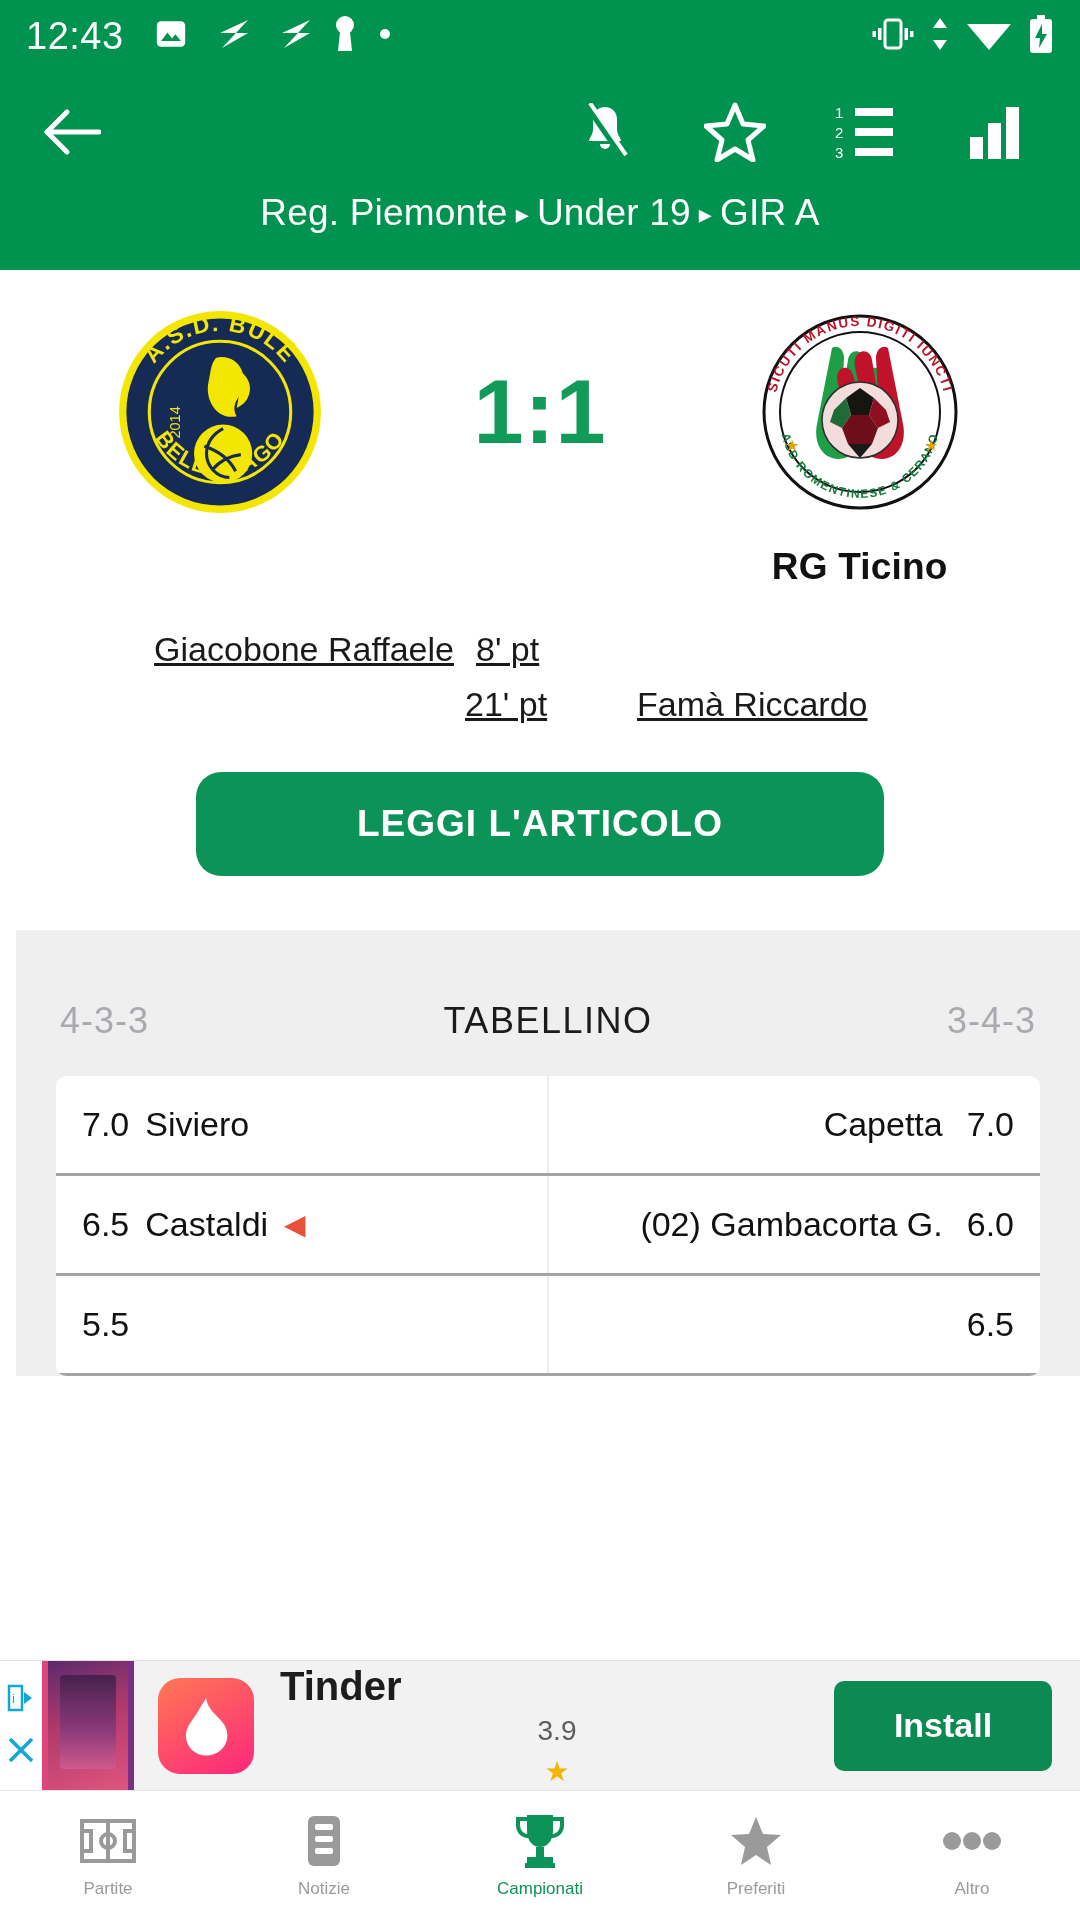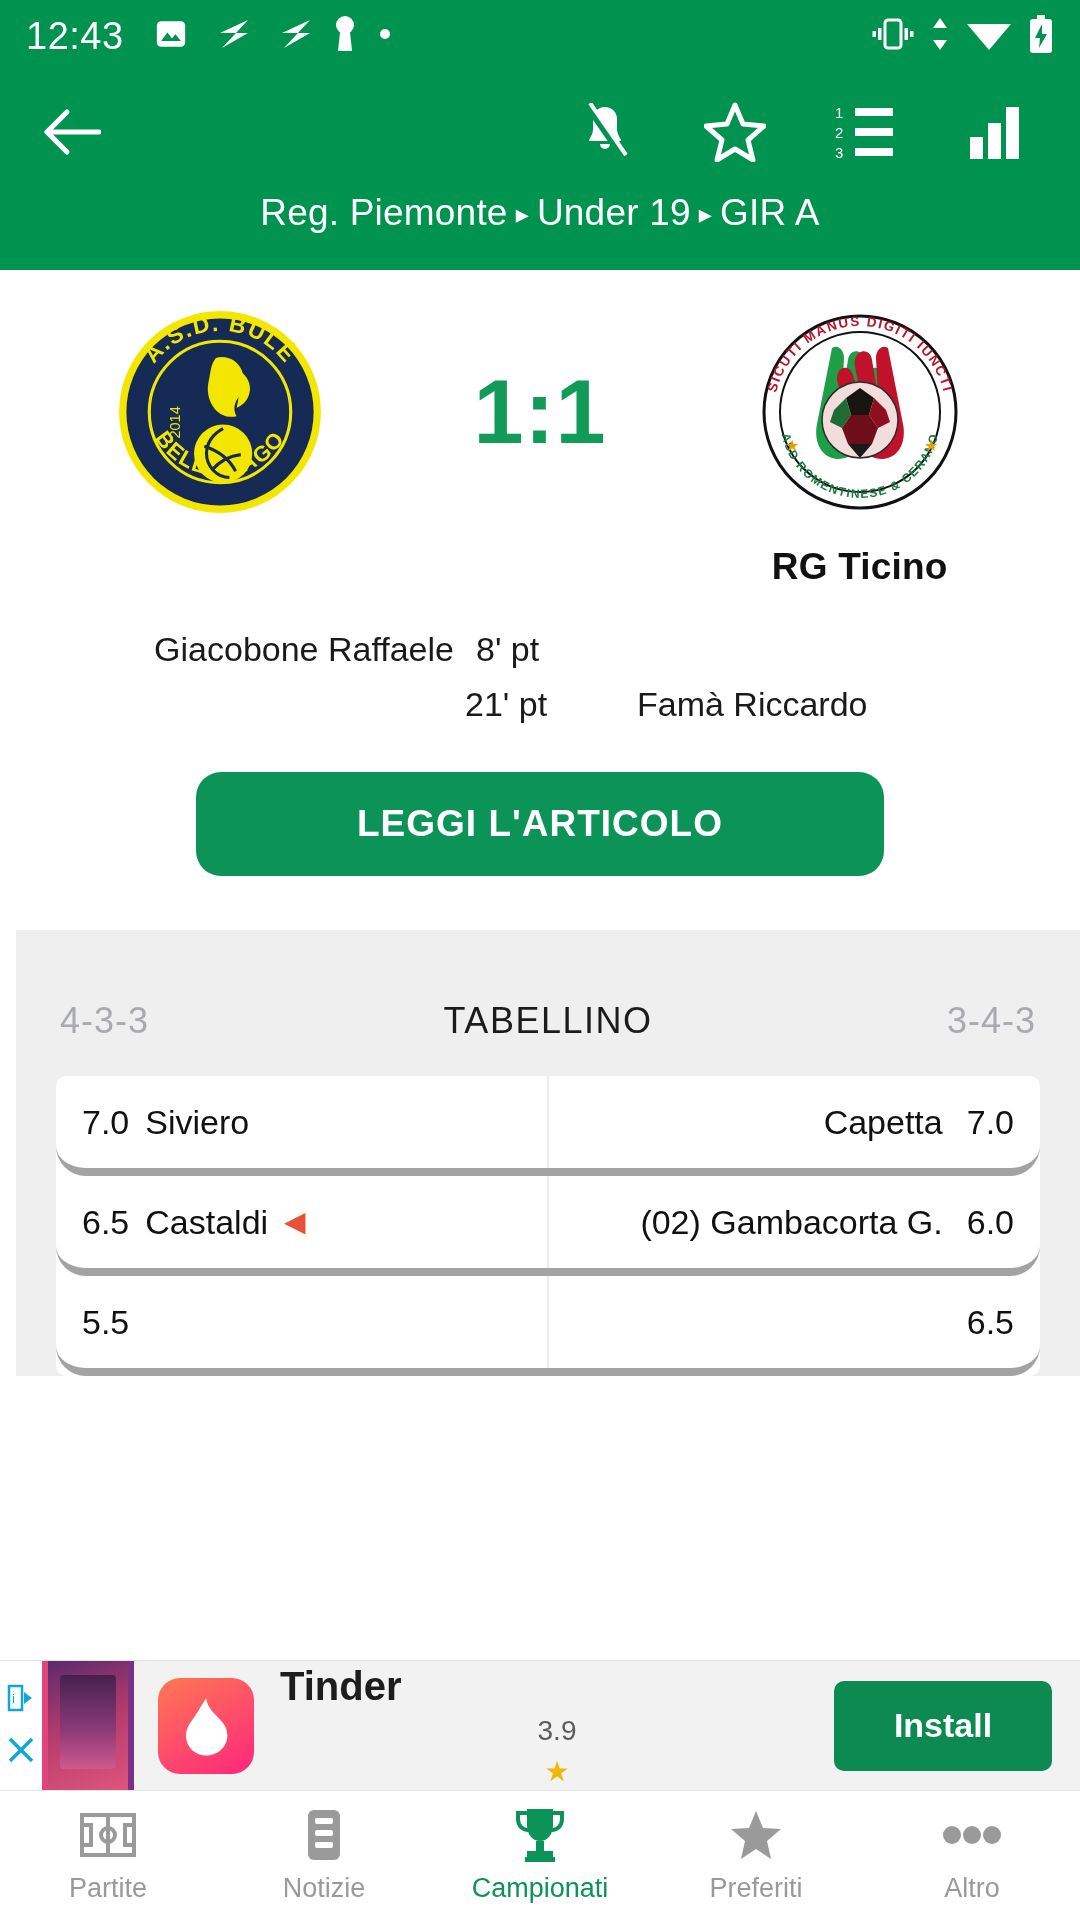--- a/index.html
+++ b/index.html
@@ -66,21 +66,21 @@
     font-size: 90px; font-weight: 700; color: #119A58;
     line-height: 216px;
     letter-spacing: 1px;
   }
 
   
   .crest { display: block; }
 
   
   .scorers { margin-top: 34px; padding: 0 40px; }
-  .scorer-row { display: flex; font-size: 34px; color: #1a1a1a; padding: 8px 0; }
+  .scorer-row { display: flex; font-size: 34px; color: #1a1a1a; padding: 8px 0; text-decoration: underline; }
   .sc-home { flex: 1; text-align: right; padding-right: 22px; }
   .sc-away { flex: 1; text-align: left; padding-left: 22px; }
   .sc-min-left { width: 150px; text-align: left; }
   .sc-empty { flex: 1; }
 
   
   .cta-wrap { padding: 40px 196px 54px 196px; }
   .cta {
     display: block; width: 100%;
     background: #0C9358; color: #ffffff;
@@ -93,21 +93,21 @@
   
   .tabellino-section { background: #EFEFEF; padding: 70px 0 0 0; margin-left: 16px; }
   .tab-head {
     display: flex; align-items: center; justify-content: space-between;
     padding: 0 44px 34px 44px;
   }
   .formation { font-size: 36px; color: #A8AAB0; letter-spacing: 1px; }
   .tab-title { font-size: 36px; font-weight: 400; color: #1b1b1b; letter-spacing: 1.5px; }
 
   .lineup { margin: 0 40px; border-radius: 10px; overflow: hidden; background: #ffffff; }
-  .lineup-row { display: flex; min-height: 100px; border-bottom: 8px solid #a3a3a3; border-radius: 30px; }
+  .lineup-row { display: flex; min-height: 100px; border-bottom: 3px solid #a3a3a3; }
   .cell {
     flex: 1; display: flex; align-items: center;
     padding: 0 26px; font-size: 34px; color: #111111;
   }
   .cell-home { border-right: 2px solid #EDEDED; justify-content: flex-start; gap: 16px; }
   .cell-away { justify-content: flex-end; gap: 24px; }
   .rating { font-variant-numeric: tabular-nums; }
   .sub-out { color: #E8503A; font-size: 28px; line-height: 1; }
   .clipped { max-height: 58px; overflow: hidden; }
 
@@ -154,21 +154,21 @@
   .bottomnav {
     position: absolute; left: 0; right: 0; bottom: 0;
     height: 130px; background: #ffffff;
     display: flex; align-items: center;
     border-top: 1px solid #E6E6E6;
   }
   .nav-item {
     flex: 1; display: flex; flex-direction: column;
     align-items: center; justify-content: center; gap: 10px;
   }
-  .nav-label { font-size: 27px; color: #9A9A9A; }
+  .nav-label { font-size: 17px; color: #9A9A9A; }
   .nav-item.active .nav-label { color: #0C9358; }
   .nav-ico { height: 56px; display: flex; align-items: center; justify-content: center; }
 </style>
 </head>
 <body>
 
 <div class="statusbar">
   <div class="sb-clock">12:43</div>
   <div class="sb-left-icons">
     <span class="sb-ico">

